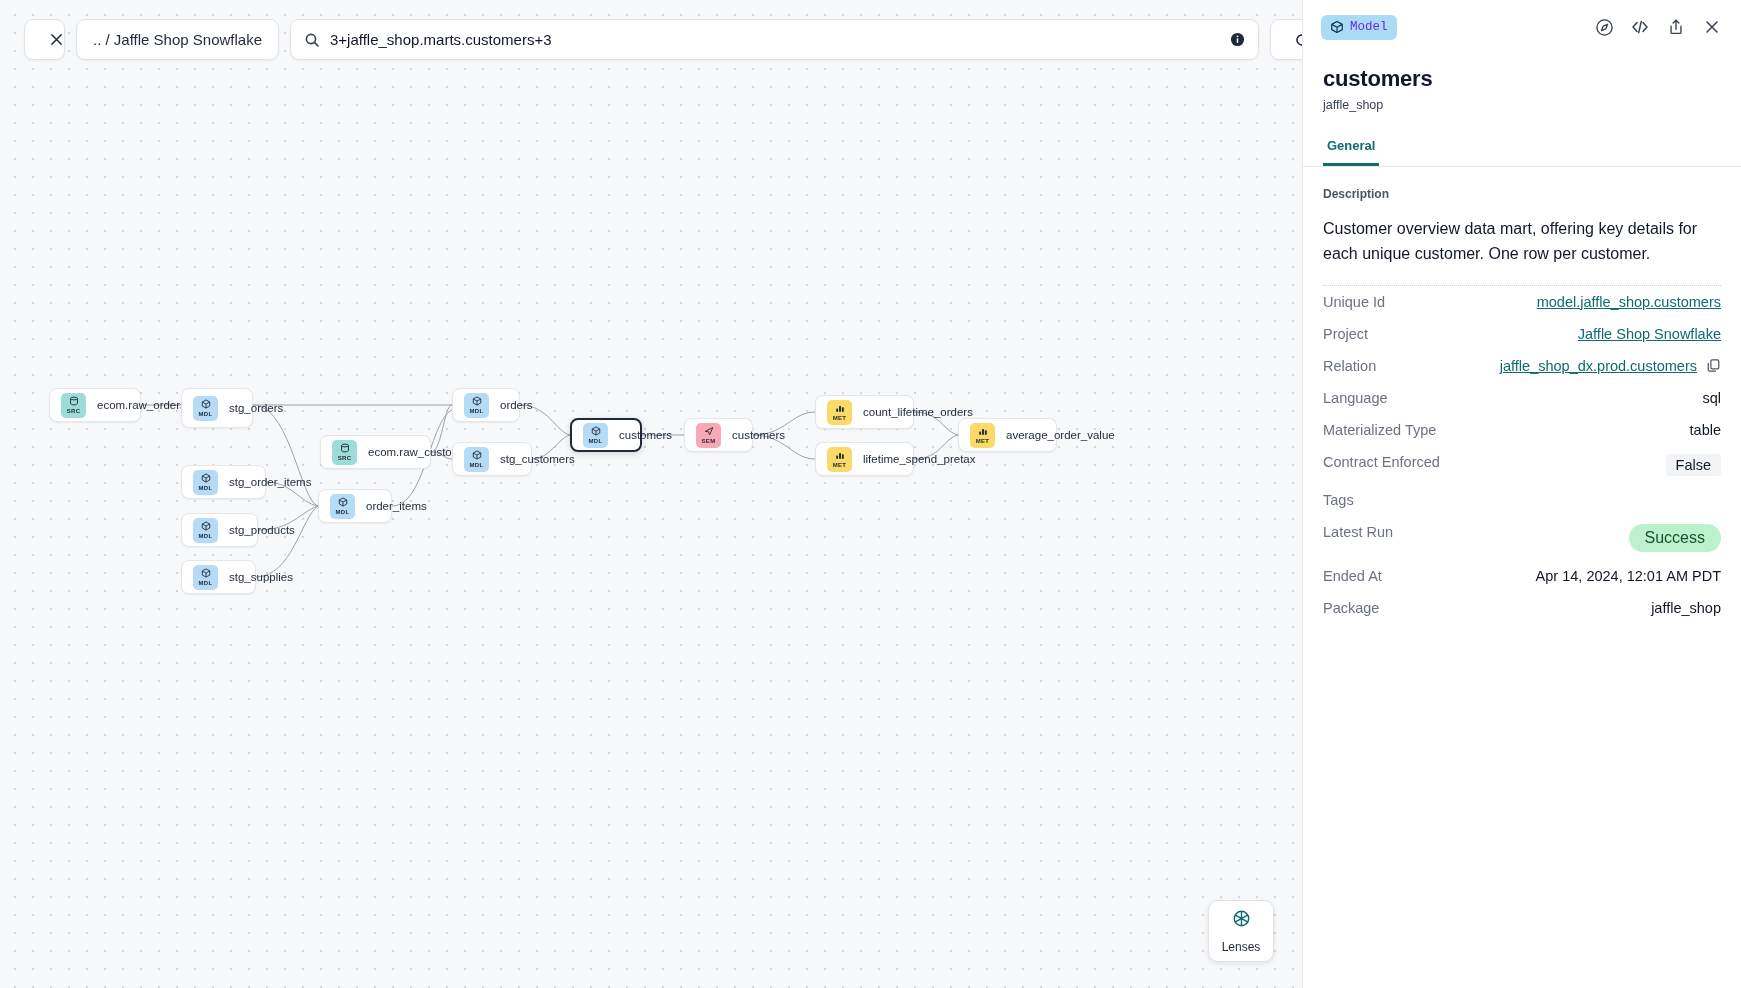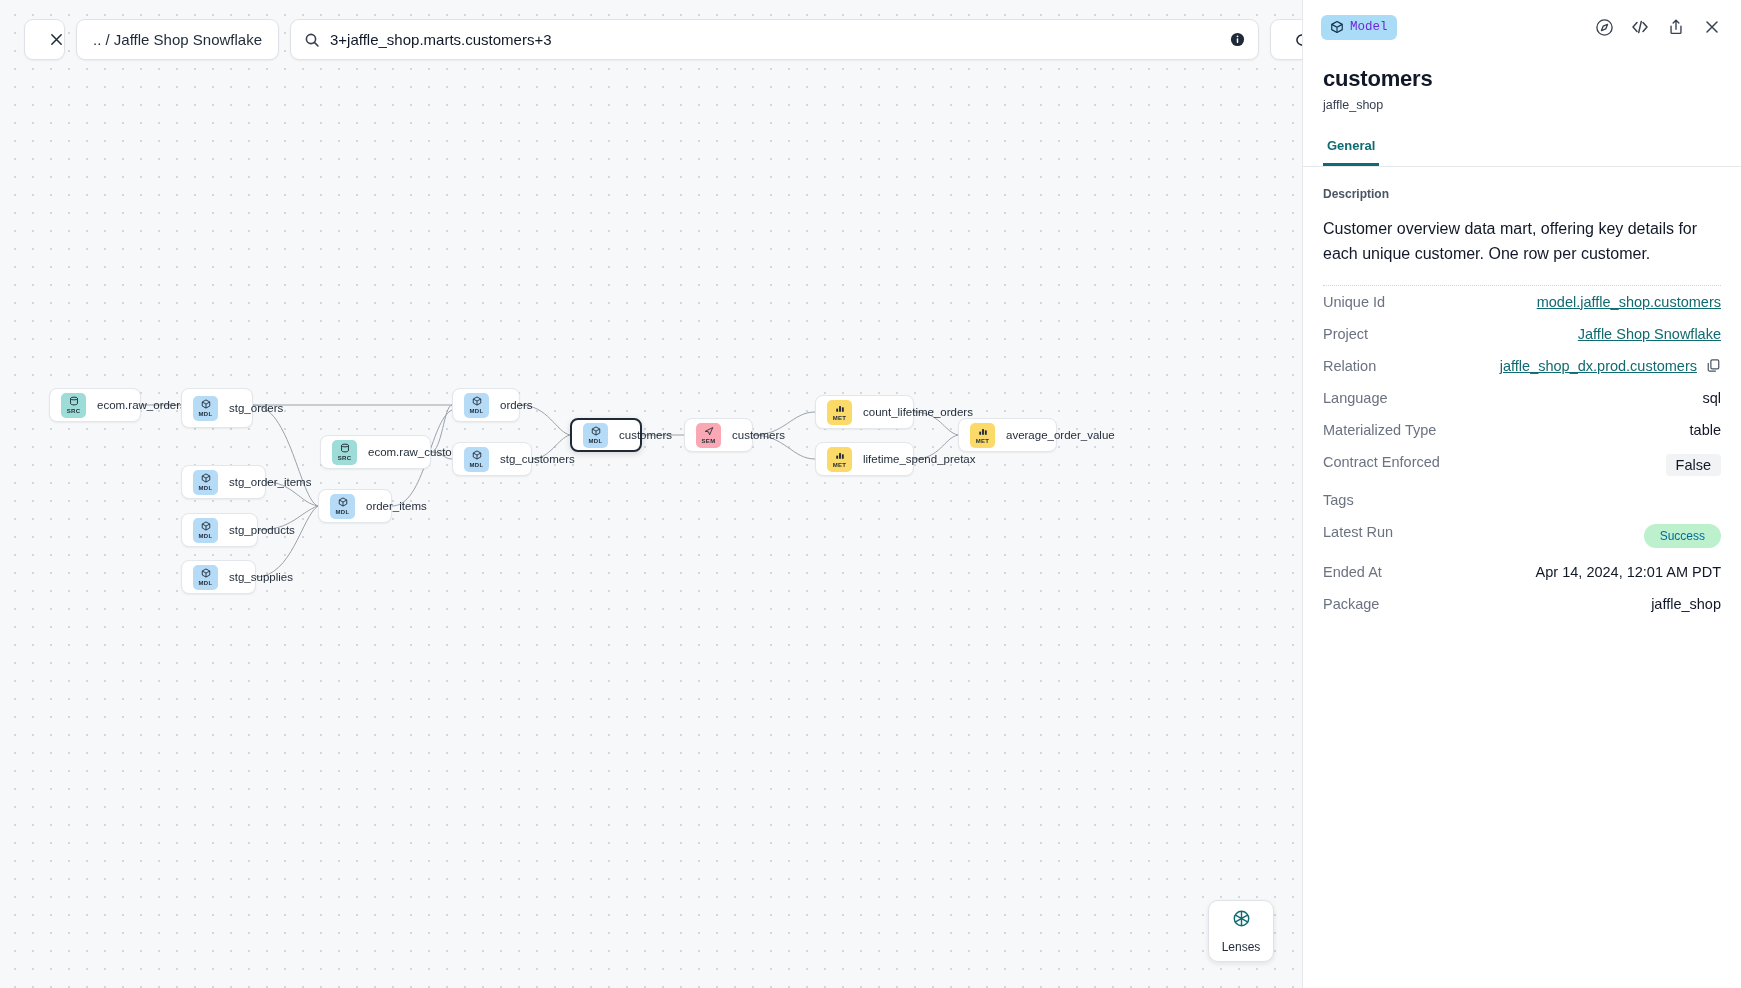--- a/index.html
+++ b/index.html
@@ -87,21 +87,21 @@
   .tab { font-size:13px; font-weight:700; color:#0f6b70; padding:0 4px 10px 4px; border-bottom:3px solid #0f6b70; cursor:pointer; }
   .panel-body { flex:1; overflow:hidden; padding:20px 20px 0 20px; }
   .sec-label { font-size:12px; font-weight:700; color:#4b5563; }
   .desc { margin-top:16px; font-size:16px; line-height:1.55; color:#111827; }
   .divider { border:0; border-top:1px dotted #cfd4da; margin:18px 0 0 0; }
   .kv { display:flex; align-items:flex-start; justify-content:space-between; min-height:32px; padding:8px 0; gap:12px; }
   .kv .k { font-size:14.5px; color:#6b7280; white-space:nowrap; }
   .kv .v { font-size:14.5px; color:#111827; text-align:right; white-space:nowrap; }
   .v.link { color:#0f6b70; text-decoration:underline; cursor:pointer; }
   .v.pill-gray { background:#f1f3f5; border-radius:4px; padding:3px 10px; }
-  .v.pill-green { background:#bdf0cd; color:#0369a1; border-radius:999px; padding:5px 16px; font-size:12px; }
+  .v.pill-green { background:#bdf0cd; color:#14532d; border-radius:999px; padding:5px 16px; font-size:16px; }
   .v-wrap { display:flex; align-items:center; gap:9px; justify-content:flex-end; }
   .copy-icon { cursor:pointer; color:#4b5563; display:flex; }
 </style>
 </head>
 <body>
 
 <div id="app">
 
   <div class="canvas">
 

